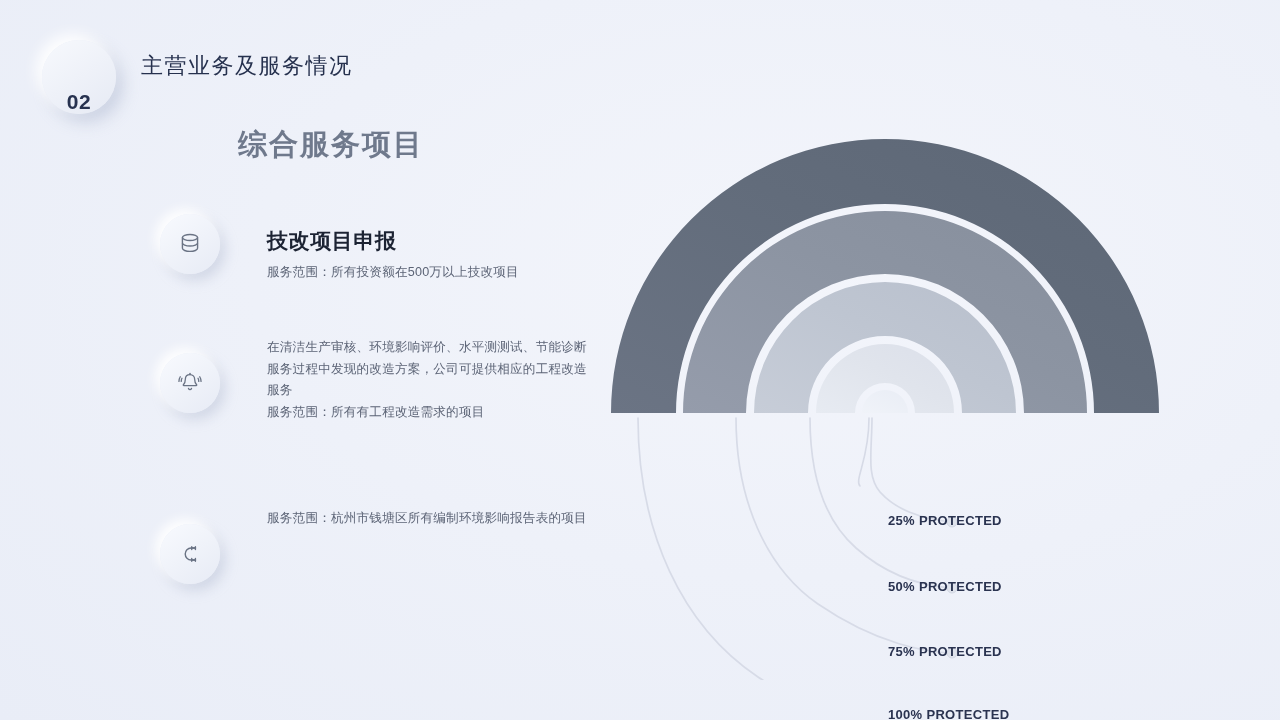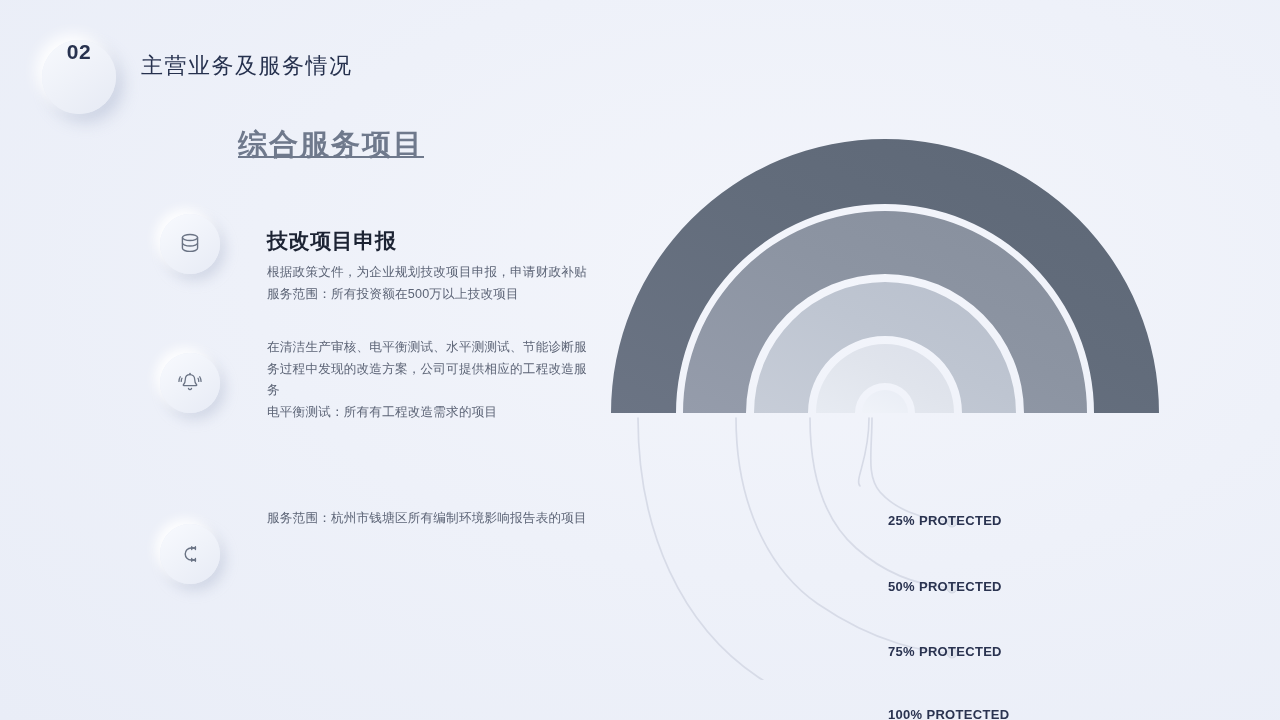--- a/index.html
+++ b/index.html
@@ -13,34 +13,34 @@
 
   
   #header { position:absolute; left:0; top:0; width:100%; height:140px; }
 
   #section-badge {
     position:absolute; left:42px; top:40px;
     width:74px; height:74px; border-radius:50%;
     background:linear-gradient(145deg,#f7f9fd,#e6eaf4);
     box-shadow: -6px -6px 14px rgba(255,255,255,.95),
                  7px 8px 16px rgba(163,175,202,.45);
-    display:flex; align-items:flex-start; justify-content:center;
+    display:flex; align-items:flex-end; justify-content:center;
   }
   #section-badge span {
     font-size:21px; font-weight:bold; color:#27324f; letter-spacing:.5px;
   }
 
   #page-title {
     position:absolute; left:141px; top:51px;
     font-size:22px; font-weight:400; color:#26314e; letter-spacing:1.5px;
   }
 
   #subtitle {
     position:absolute; left:238px; top:125px;
-    font-size:29px; font-weight:bold; color:#6f798c; letter-spacing:2px;text-decoration:underline;
+    font-size:29px; font-weight:bold; color:#6f798c; letter-spacing:2px;
   }
 
   
   #service-list { position:absolute; left:0; top:0; width:620px; height:720px; }
 
   .service-item { position:absolute; left:160px; }
   .service-item:nth-child(1){ top:198px; }
   .service-item:nth-child(2){ top:337px; }
   .service-item:nth-child(3){ top:508px; }
 
@@ -92,38 +92,37 @@
   <div class="service-item">
     <div class="item-icon">
       <svg width="26" height="26" viewBox="0 0 24 24" fill="none" stroke="#6a7384" stroke-width="1.3">
         <ellipse cx="12" cy="6" rx="7" ry="2.8"></ellipse>
         <path d="M5 6v5c0 1.55 3.13 2.8 7 2.8s7-1.25 7-2.8V6"></path>
         <path d="M5 11v5c0 1.55 3.13 2.8 7 2.8s7-1.25 7-2.8v-5"></path>
       </svg>
     </div>
     <div class="item-body">
       <div class="item-title">技改项目申报</div>
-      <div class="item-desc">根据政策文件，为企业规划技改项目申报，申请财政补贴</div>
       <div class="item-scope">服务范围：所有投资额在500万以上技改项目</div>
     </div>
   </div>
 
   <div class="service-item">
     <div class="item-icon">
       <svg width="26" height="26" viewBox="0 0 24 24" fill="none" stroke="#6a7384" stroke-width="1.2" stroke-linecap="round">
         <path d="M12 4.2c-2.6 0-4.3 1.9-4.3 4.4 0 3.1-1.1 4.3-1.8 5-.3.3-.1.9.4.9h11.4c.5 0 .7-.6.4-.9-.7-.7-1.8-1.9-1.8-5 0-2.5-1.7-4.4-4.3-4.4z"></path>
         <path d="M10.6 17c.3.7.8 1.1 1.4 1.1s1.1-.4 1.4-1.1"></path>
         <path d="M12 3.1v1.1"></path>
         <path d="M4.6 7.6c-.5.9-.7 1.9-.7 2.9M3 6.2c-.8 1.3-1.2 2.8-1.2 4.3"></path>
         <path d="M19.4 7.6c.5.9.7 1.9.7 2.9M21 6.2c.8 1.3 1.2 2.8 1.2 4.3"></path>
       </svg>
     </div>
     <div class="item-body">
-      <div class="item-desc">在清洁生产审核、电平衡测试、水平测测试、节能诊断服务过程中发现的改造方案，公司可提供相应的工程改造服务</div>
-      <div class="item-scope">电平衡测试：所有有工程改造需求的项目</div>
+      <div class="item-desc">在清洁生产审核、环境影响评价、水平测测试、节能诊断服务过程中发现的改造方案，公司可提供相应的工程改造服务</div>
+      <div class="item-scope">服务范围：所有有工程改造需求的项目</div>
     </div>
   </div>
 
   <div class="service-item">
     <div class="item-icon">
       <svg width="26" height="26" viewBox="0 0 24 24" fill="none" stroke="#6a7384" stroke-width="1.3" stroke-linecap="round">
         <path d="M17 6.5h-4c-3 0-5.4 2.4-5.4 5.5S10 17.5 13 17.5h4"></path>
         <path d="M17 5.2v2.6M17 16.2v2.6"></path>
         <path d="M13.6 5.2v2.6M13.6 16.2v2.6"></path>
         <path d="M13.6 6.5H17M13.6 17.5H17"></path>

